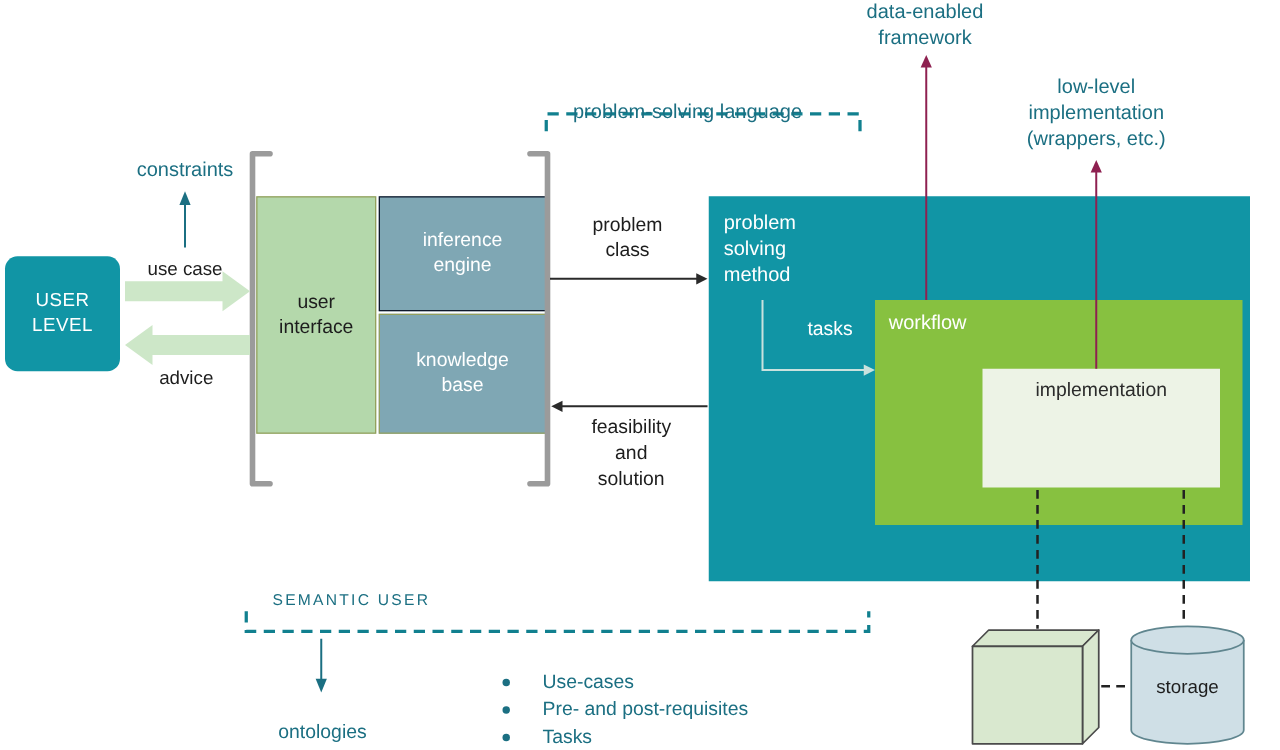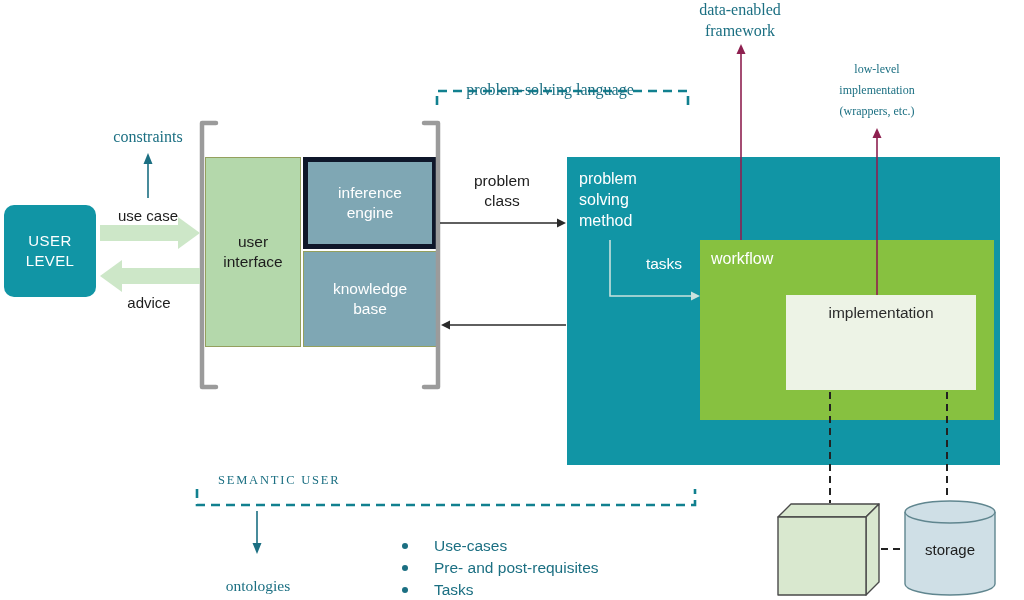--- a/index.html
+++ b/index.html
@@ -3,32 +3,32 @@
 <meta charset="utf-8">
 <style>
   html,body{margin:0;padding:0;background:#fff;}
   #canvas{
     position:relative;width:1024px;height:600px;background:#fff;overflow:hidden;
     font-family:"Liberation Sans",sans-serif;
   }
   .box{position:absolute;display:flex;align-items:center;justify-content:center;box-sizing:border-box;}
   #user-level-box{left:4px;top:205px;width:92px;height:92px;border-radius:10px;background:var(--teal);}
   #ui-box{left:205px;top:157px;width:96px;height:190px;background:var(--light-green);border:1px solid #94a05e;}
-  #inference-box{left:303px;top:157px;width:134px;height:92px;background:var(--blue-gray);border:5px solid #0f172a;}
+  #inference-box{left:303px;top:157px;width:134px;height:92px;background:var(--blue-gray);border:1px solid #0f172a;}
   #knowledge-box{left:303px;top:251px;width:134px;height:96px;background:var(--blue-gray);border:1px solid #94a05e;}
   #teal-box{left:567px;top:157px;width:433px;height:308px;background:var(--teal);}
   #workflow-box{left:700px;top:240px;width:294px;height:180px;background:var(--workflow-green);}
   #impl-box{left:786px;top:295px;width:190px;height:95px;background:var(--implementation-bg);align-items:flex-start;}
   .lbl{position:absolute;white-space:pre-line;}
-  .t-teal{color:var(--teal-text);font-family:Liberation Serif, serif;}
+  .t-teal{color:var(--teal-text);}
   .t-black{color:#1d1d1d;}
   .t-white{color:#ffffff;}
   .ctr{text-align:center;}
   #data-enabled{left:650px;top:-1px;width:180px;font-size:16px;line-height:21px;}
-  #low-level{left:792px;top:59px;width:170px;font-size:12px;line-height:21px;}
+  #low-level{left:792px;top:59px;width:170px;font-size:16px;line-height:21px;}
   #psl{left:440px;top:61px;width:220px;font-size:16px;margin-top:20px;}
   #constraints{left:103px;top:128px;width:90px;font-size:16px;}
   #use-case{left:110px;top:207px;width:76px;font-size:15px;}
   #advice{left:118px;top:294px;width:62px;font-size:15px;}
   #user-level-label{font-size:15px;line-height:20px;letter-spacing:.4px;text-align:center;}
   #ui-label{font-size:15.5px;line-height:20px;text-align:center;}
   #inference-label,#knowledge-label{font-size:15.5px;line-height:20px;text-align:center;}
   #problem-class{left:462px;top:171px;width:80px;font-size:15.5px;line-height:20px;}
   #psm{left:579px;top:168px;width:90px;font-size:16px;line-height:21px;text-align:left;}
   #tasks{left:634px;top:255px;width:60px;font-size:15.5px;}
@@ -140,20 +140,23 @@
   <div class="lbl t-teal ctr" id="constraints">constraints</div>
   <div class="lbl t-black ctr" id="use-case">use case</div>
   <div class="lbl t-black ctr" id="advice">advice</div>
   <div class="lbl t-black ctr" id="problem-class">problem
 class</div>
   <div class="lbl t-white" id="psm">problem
 solving
 method</div>
   <div class="lbl t-white ctr" id="tasks">tasks</div>
   <div class="lbl t-white" id="workflow-label">workflow</div>
+  <div class="lbl t-black ctr" id="feasibility">feasibility
+and
+solution</div>
   <div class="lbl t-teal" id="semantic">SEMANTIC USER</div>
   <div class="lbl t-teal ctr" id="ontologies">ontologies</div>
   <div class="lbl t-black ctr" id="storage-label">storage</div>
 
   <div id="bullets">
     <div class="bullet-row">
       <span class="bullet-dot"></span>
       <span class="bullet-text">Use-cases</span>
     </div>
     <div class="bullet-row">

